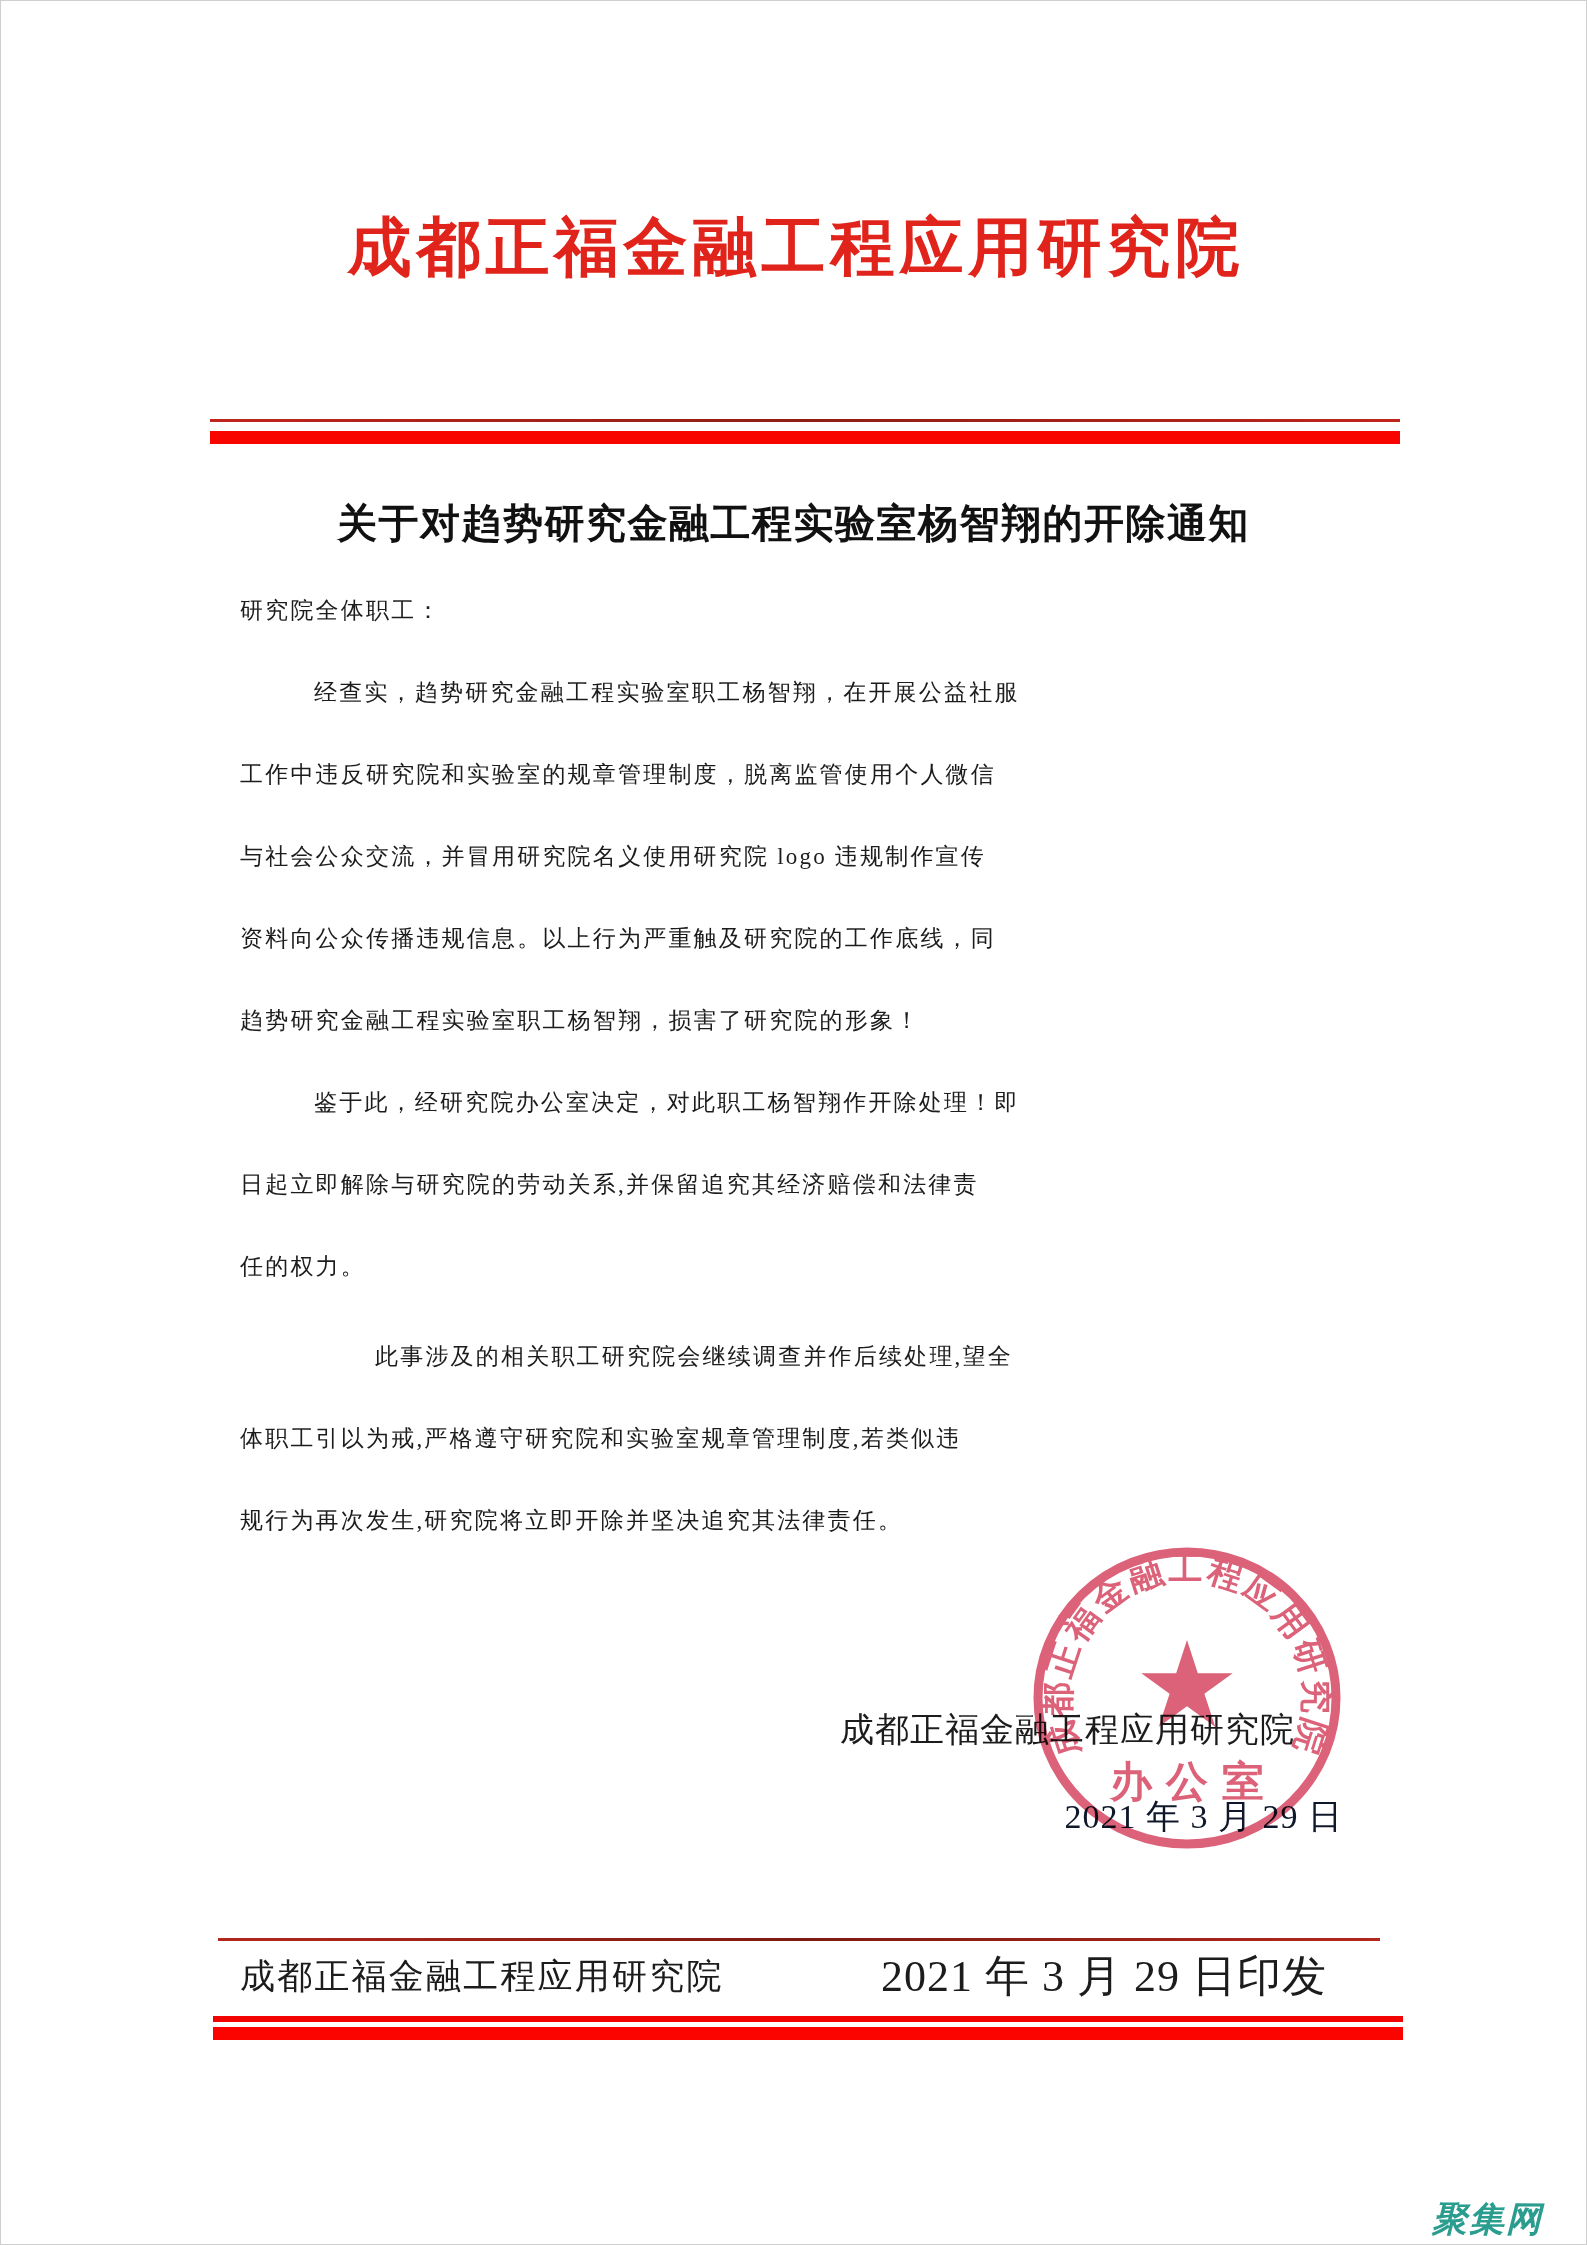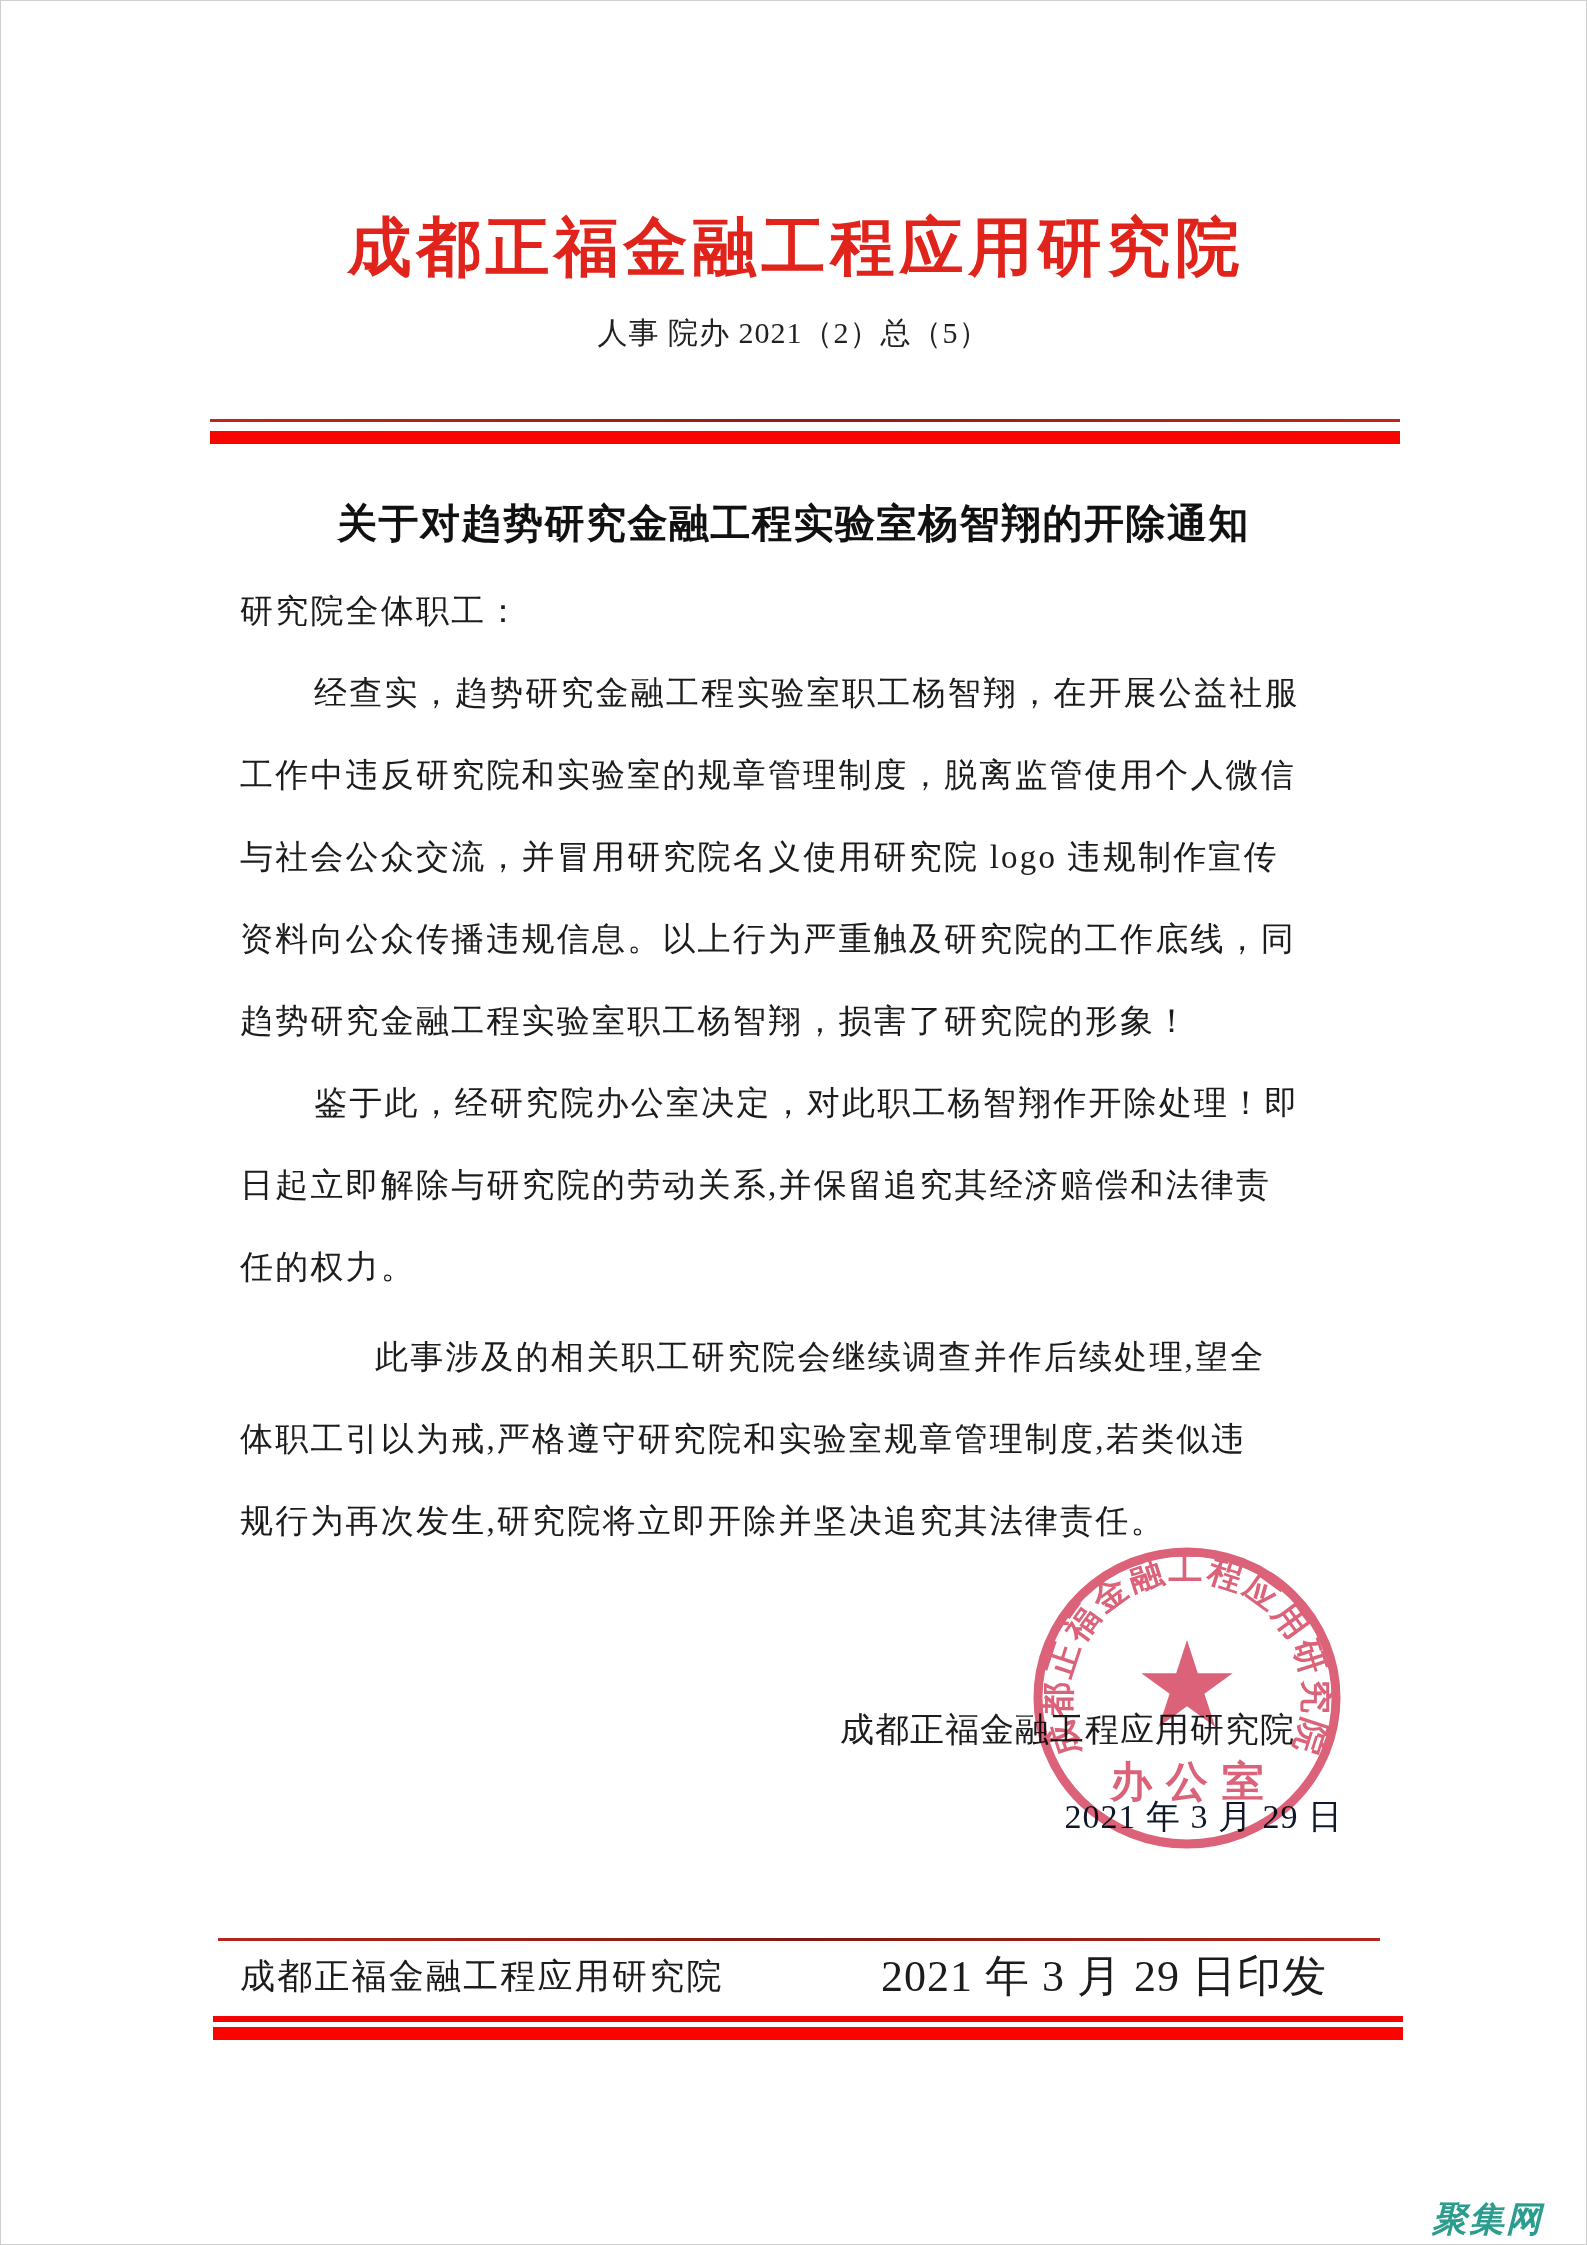--- a/index.html
+++ b/index.html
@@ -24,21 +24,21 @@
   .rule{position:absolute;left:210px;width:1190px;}
   .rule-thin-top{top:419px;height:3px;background:linear-gradient(90deg,#c0251c,#8f1d15,#c0251c);}
   .rule-thick-top{top:431px;height:13px;background:#f90500;}
   .notice-title{
     position:absolute;top:502px;left:0;width:100%;height:44px;line-height:44px;
     text-align:center;font-size:40px;font-weight:bold;color:#111;
     letter-spacing:1.5px;white-space:nowrap;
   }
   .body-block{
     position:absolute;top:570px;left:240px;width:1120px;
-    font-size:33px;color:#1c1c1c;letter-spacing:2.2px;
+    font-size:23px;color:#1c1c1c;letter-spacing:2.2px;
   }
   .line{height:82px;line-height:82px;white-space:nowrap;}
   .in2{padding-left:74px;}
   .in4{padding-left:135px;}
   .gap8{margin-top:8px;}
   .gap6{margin-top:6px;}
   .signature{
     position:absolute;top:1708px;right:292px;height:44px;line-height:44px;
     font-size:34px;letter-spacing:1px;color:#1c1c1c;white-space:nowrap;z-index:1;
   }
@@ -69,21 +69,20 @@
     font-size:35px;font-weight:bold;font-style:italic;
     color:#2a9d8f;letter-spacing:2px;white-space:nowrap;z-index:3;margin-left:31px;
   }
 </style>
 </head>
 <body>
 
 <div class="page">
 
   <div class="org-title">成都正福金融工程应用研究院</div>
-  <div class="doc-number">人事 院办 2021（2）总（5）</div>
 
   <div class="rule rule-thin-top"></div>
   <div class="rule rule-thick-top"></div>
 
   <div class="notice-title">关于对趋势研究金融工程实验室杨智翔的开除通知</div>
 
   <div class="body-block">
     <div class="line">研究院全体职工：</div>
     <div class="line in2">经查实，趋势研究金融工程实验室职工杨智翔，在开展公益社服</div>
     <div class="line">工作中违反研究院和实验室的规章管理制度，脱离监管使用个人微信</div>

